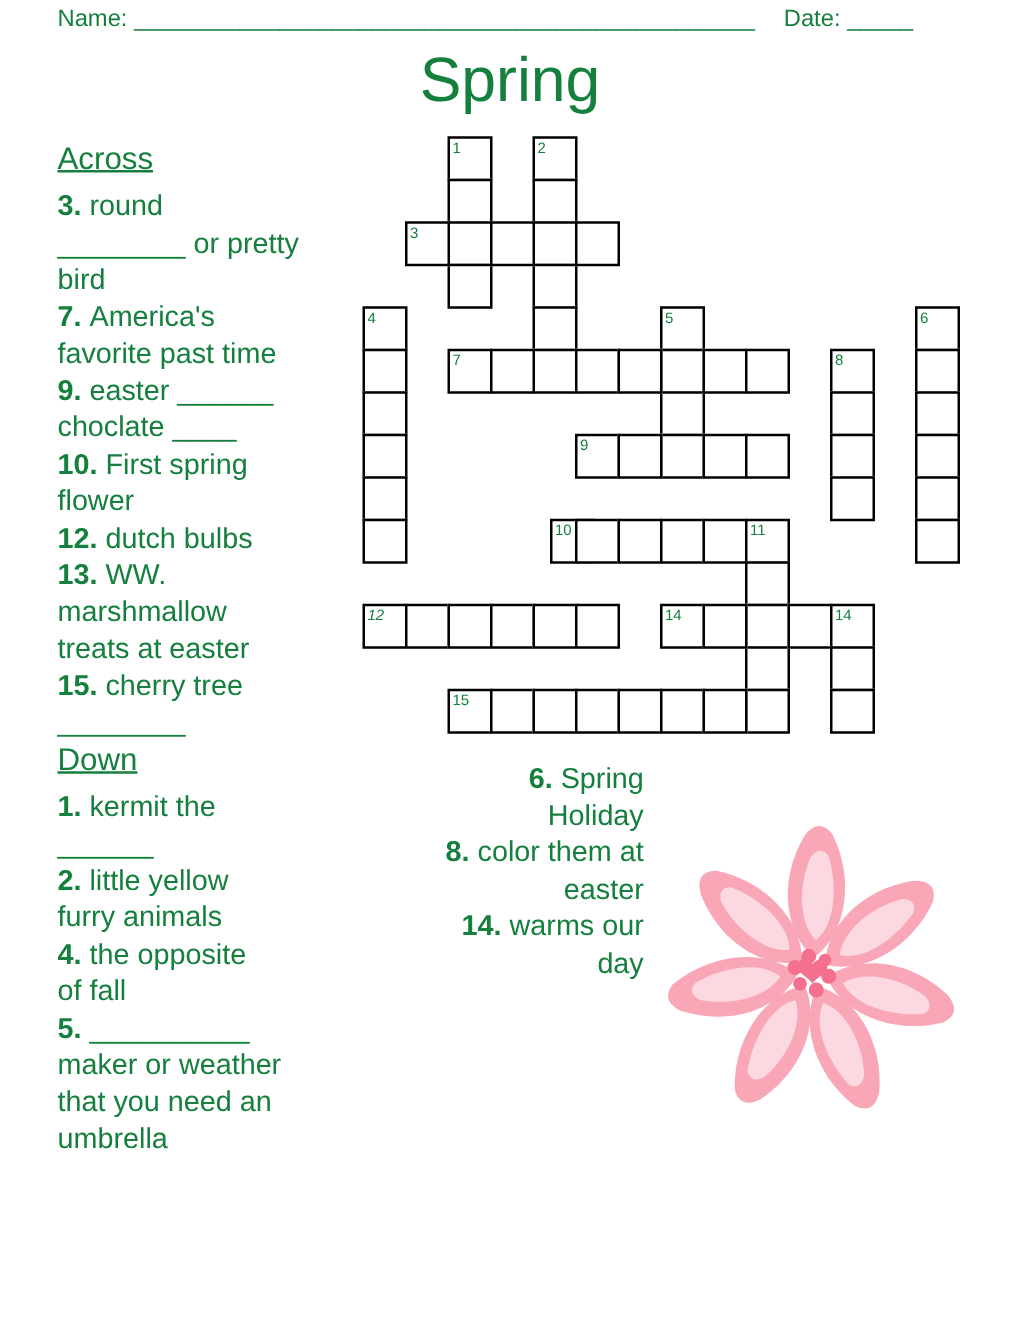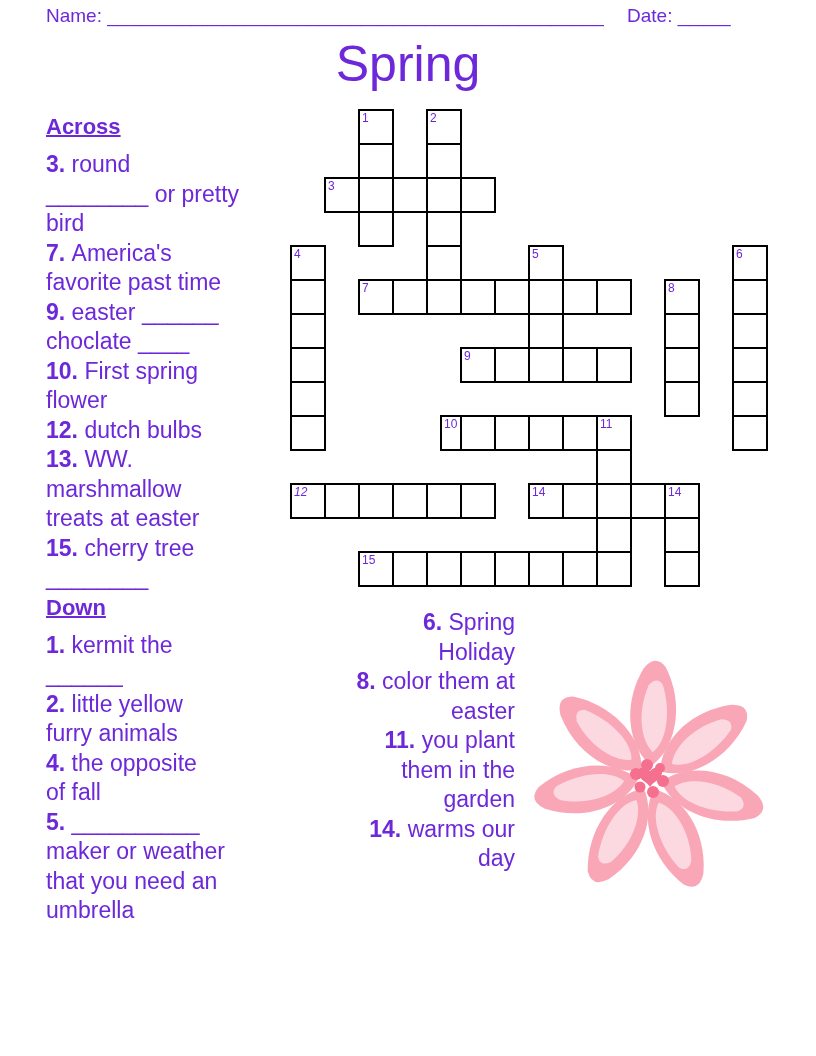--- a/index.html
+++ b/index.html
@@ -1,26 +1,26 @@
 <!DOCTYPE html>
 <html><head>
 <meta charset="utf-8">
 <style>
   html,body{margin:0;padding:0;background:#fff;}
   .sheet{position:relative;width:816px;height:1056px;background:#ffffff;overflow:hidden;
-         font-family:"Liberation Sans","DejaVu Sans",sans-serif;color:#6d28d9;}
+         font-family:"Liberation Sans","DejaVu Sans",sans-serif;color:#15803d;}
   .hdr{position:absolute;top:5px;font-size:19px;white-space:nowrap;}
   .hdr-name{left:46px;}
   .hdr-date{left:627px;}
   .title{position:absolute;top:34px;left:0;width:816px;text-align:center;
          font-size:50px;line-height:60px;font-weight:400;}
   .clue-col{position:absolute;font-size:23px;line-height:29.5px;}
   .col-left{left:46px;top:112px;width:245px;}
   .col-right{left:290px;top:608px;width:225px;text-align:right;}
-  h2.section{font-size:22px;font-weight:700;margin:0 0 8px 0;line-height:30px;
+  h2.section{font-size:25px;font-weight:400;margin:0 0 8px 0;line-height:30px;
              text-decoration:underline;text-decoration-thickness:2px;display:inline-block;}
   .sec-wrap{display:block;}
   .clue{margin:0;white-space:nowrap;}
   .clue b{font-weight:700;}
   .cell{position:absolute;width:36px;height:36px;box-sizing:border-box;
         border:2px solid #000;background:#fff;}
   .cellnum{position:absolute;top:0;left:2px;font-size:12px;line-height:14px;font-weight:400;}
   .flower{position:absolute;left:520px;top:645px;width:260px;height:260px;}
 </style>
 </head>
@@ -161,21 +161,20 @@
         <p class="clue"><b>2. </b>little yellow<br>furry animals</p>
         <p class="clue"><b>4. </b>the opposite<br>of fall</p>
         <p class="clue"><b>5. </b>__________<br>maker or weather<br>that you need an<br>umbrella</p>
       </div>
   </div>
 
   <div class="clue-col col-right">
     <div id="down-clues-right">
         <p class="clue"><b>6. </b>Spring<br>Holiday</p>
         <p class="clue"><b>8. </b>color them at<br>easter</p>
-        <p class="clue"><b>11. </b>you plant<br>them in the<br>garden</p>
         <p class="clue"><b>14. </b>warms our<br>day</p>
       </div>
   </div>
 
   <svg class="flower" viewBox="0 0 260 260" id="flower" xmlns="http://www.w3.org/2000/svg">
     <g id="flower-root" transform="translate(130,133)">
         <g transform="rotate(6)">
           <path d="M0,-12 C-24,-28 -36,-68 -18,-108 Q-8,-124 4,-112 C26,-78 24,-34 0,-12 Z" fill="#F9A6B7"></path>
           <path d="M0,-26 C-13,-36 -20,-64 -11,-92 Q-4,-102 3,-94 C14,-68 13,-38 0,-26 Z" fill="#FCD9E0"></path>
         </g>

